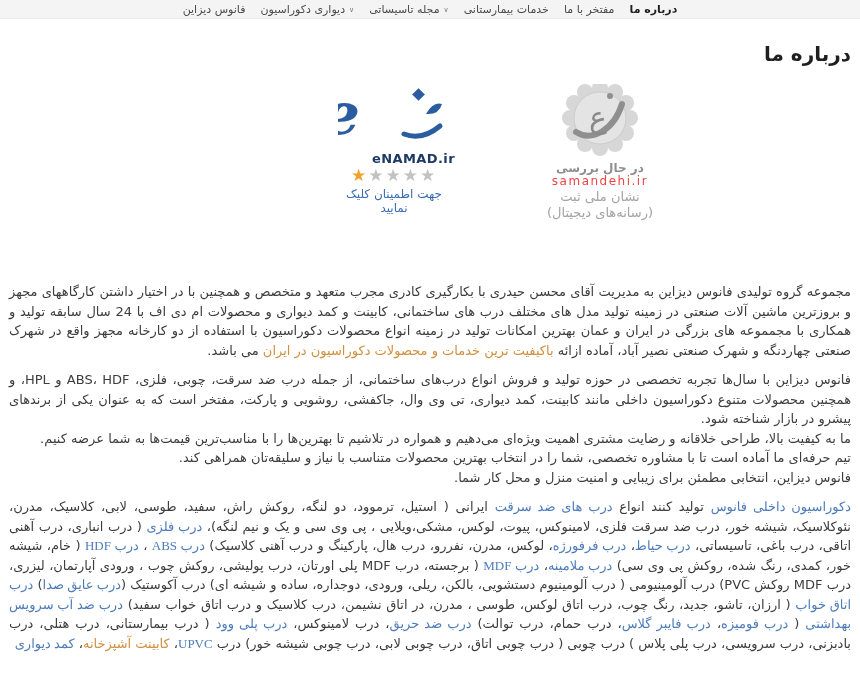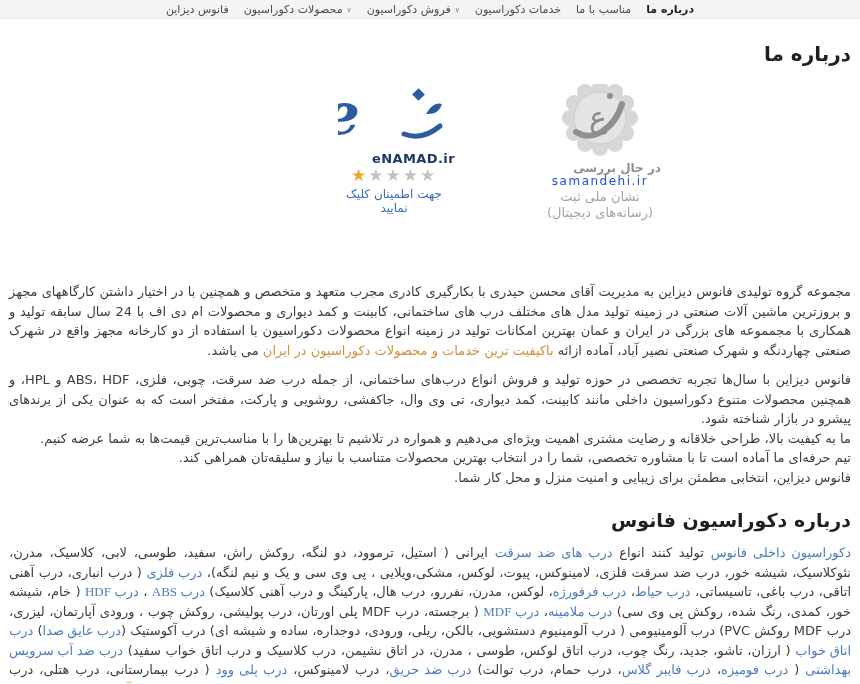--- a/index.html
+++ b/index.html
@@ -24,49 +24,49 @@
   
   .main{padding:0 9px;}
   .page-title{font-size:20px;font-weight:bold;color:#1f1f1f;margin:23px 0 18px;}
   
   .badges-row{display:flex;justify-content:center;align-items:flex-start;gap:84px;transform:translateX(67px);margin:0 0 62px;}
   .badge{width:122px;text-align:center;cursor:pointer;}
   .enamad-name{font-size:13px;font-weight:bold;color:#1d3a66;direction:ltr;letter-spacing:.4px;margin-top:1px;text-align:right;}
   .stars{direction:ltr;font-size:17px;letter-spacing:2px;color:var(--star-inactive);line-height:1.15;}
   .stars .filled{color:var(--star-active);}
   .enamad-caption{font-size:12px;color:#3a6cb3;margin-top:1px;}
-  .sam-status{font-size:12px;font-weight:bold;color:#8f8f8f;margin-top:2px;line-height:1.1;text-align:right;}
-  .sam-domain{font-size:12px;color:#1d4ed8;direction:ltr;letter-spacing:1.5px;line-height:1.15;}
+  .sam-status{font-size:12px;font-weight:bold;color:#8f8f8f;margin-top:2px;line-height:1.1;}
+  .sam-domain{font-size:12px;color:#ef4444;direction:ltr;letter-spacing:1.5px;line-height:1.15;}
   .sam-sub{font-size:13px;color:#a3a3a3;line-height:1.2;}
   
   .body-text{font-size:13px;line-height:1.5;text-align:justify;margin:0 0 10px;color:var(--text);}
   .t-link{color:var(--link);cursor:pointer;font-family:Liberation Serif, serif;}
   .t-accent{color:var(--accent);margin-top:12px;}
   .section-title{font-size:19px;font-weight:bold;color:#1f1f1f;margin:22px 0 12px;}
 </style>
 </head>
 <body>
 
 <nav class="navbar">
   <span class="nav-item">
     <span class="lbl">فانوس دیزاین</span>
   </span>
   <span class="nav-item">
-    <span class="lbl">محصولات دکوراسیون</span>
+    <span class="lbl">دیواری دکوراسیون</span>
     <span class="chev">∨</span>
   </span>
   <span class="nav-item">
-    <span class="lbl">فروش دکوراسیون</span>
+    <span class="lbl">مجله تاسیساتی</span>
     <span class="chev">∨</span>
   </span>
   <span class="nav-item">
-    <span class="lbl">خدمات دکوراسیون</span>
+    <span class="lbl">خدمات بیمارستانی</span>
   </span>
   <span class="nav-item">
-    <span class="lbl">مناسب با ما</span>
+    <span class="lbl">مفتخر با ما</span>
   </span>
   <span class="nav-item active">
     <span class="lbl">درباره ما</span>
   </span>
 </nav>
 
 <main class="main">
 
   <h1 class="page-title">درباره ما</h1>
 
@@ -110,17 +110,16 @@
       <div class="stars"><span class="filled">★</span><span>★</span><span>★</span><span>★</span><span>★</span></div>
       <div class="enamad-caption">جهت اطمینان کلیک نمایید</div>
     </div>
 
   </div>
 
   <p class="body-text"><span>مجموعه گروه تولیدی فانوس دیزاین به مدیریت آقای محسن حیدری  با بکارگیری کادری مجرب متعهد و متخصص و همچنین با در اختیار داشتن کارگاههای مجهز و بروزترین ماشین آلات صنعتی در زمینه تولید مدل های مختلف درب های ساختمانی، کابینت و کمد دیواری و محصولات ام دی اف با 24 سال سابقه تولید و همکاری با مجمموعه های بزرگی در ایران و عمان بهترین امکانات تولید در زمینه انواع محصولات دکوراسیون با استفاده از دو کارخانه مجهز واقع در شهرک صنعتی چهاردنگه و شهرک صنعتی نصیر آباد، آماده ازائه </span><span class="t-accent">باکیفیت ترین خدمات و محصولات دکوراسیون در ایران</span><span> می باشد.</span></p>
 
   <p class="body-text"><span>فانوس دیزاین با سال‌ها تجربه تخصصی در حوزه تولید و فروش انواع درب‌های ساختمانی، از جمله درب ضد سرقت، چوبی، فلزی، ABS، HDF و HPL، و همچنین محصولات متنوع دکوراسیون داخلی مانند کابینت، کمد دیواری، تی وی وال، جاکفشی، روشویی و پارکت، مفتخر است که به عنوان یکی از برندهای پیشرو در بازار شناخته شود.</span><br><span>ما به کیفیت بالا، طراحی خلاقانه و رضایت مشتری اهمیت ویژه‌ای می‌دهیم و همواره در تلاشیم تا بهترین‌ها را با مناسب‌ترین قیمت‌ها به شما عرضه کنیم.</span><br><span>تیم حرفه‌ای ما آماده است تا با مشاوره تخصصی، شما را در انتخاب بهترین محصولات متناسب با نیاز و سلیقه‌تان همراهی کند.</span><br><span>فانوس دیزاین، انتخابی مطمئن برای زیبایی و امنیت منزل و محل کار شما.</span></p>
 
-  <h2 class="section-title">درباره دکوراسیون فانوس</h2>
 
   <p class="body-text"><span class="t-link">دکوراسیون داخلی فانوس</span><span> تولید کنند انواع </span><span class="t-link">درب های ضد سرقت</span><span> ایرانی ( استیل، ترموود، دو لنگه، روکش راش، سفید، طوسی، لابی، کلاسیک، مدرن، نئوکلاسیک، شیشه خور، درب ضد سرقت فلزی، لامینوکس، پیوت، لوکس، مشکی،ویلایی ، پی وی سی و یک و نیم لنگه)، </span><span class="t-link">درب فلزی</span><span> ( درب انباری، درب آهنی اتاقی، درب باغی، تاسیساتی، </span><span class="t-link">درب حیاط</span><span>، </span><span class="t-link">درب فرفورژه</span><span>، لوکس، مدرن، نفررو، درب هال، پارکینگ و درب آهنی کلاسیک) </span><span class="t-link">درب ABS</span><span> ، </span><span class="t-link">درب HDF</span><span> ( خام، شیشه خور، کمدی، رنگ شده، روکش پی وی سی) </span><span class="t-link">درب ملامینه</span><span>، </span><span class="t-link">درب MDF</span><span> ( برجسته، درب MDF پلی اورتان، درب پولیشی، روکش چوب ، ورودی آپارتمان، لیزری، درب MDF روکش PVC)  درب آلومینیومی ( درب آلومینیوم دستشویی، بالکن، ریلی، ورودی، دوجداره، ساده و شیشه ای) درب آکوستیک (</span><span class="t-link">درب عایق صدا</span><span>) </span><span class="t-link">درب اتاق خواب</span><span> ( ارزان، تاشو، جدید، رنگ چوب، درب اتاق لوکس، طوسی ، مدرن، در اتاق نشیمن، درب کلاسیک و درب اتاق خواب سفید) </span><span class="t-link">درب ضد آب سرویس بهداشتی</span><span> ( </span><span class="t-link">درب فومیزه</span><span>، </span><span class="t-link">درب فایبر گلاس</span><span>، درب حمام، درب توالت) </span><span class="t-link">درب ضد حریق</span><span>، درب لامینوکس، </span><span class="t-link">درب پلی وود</span><span> ( درب بیمارستانی، درب هتلی، درب بادبزنی، درب سرویسی، درب پلی پلاس ) درب چوبی ( درب چوبی اتاق، درب چوبی لابی، درب چوبی شیشه خور) درب </span><span class="t-link">UPVC</span><span>، </span><span class="t-accent">کابینت آشپزخانه</span><span>، </span><span class="t-link">کمد دیواری</span></p>
 
 </main>
 
 </body></html>

